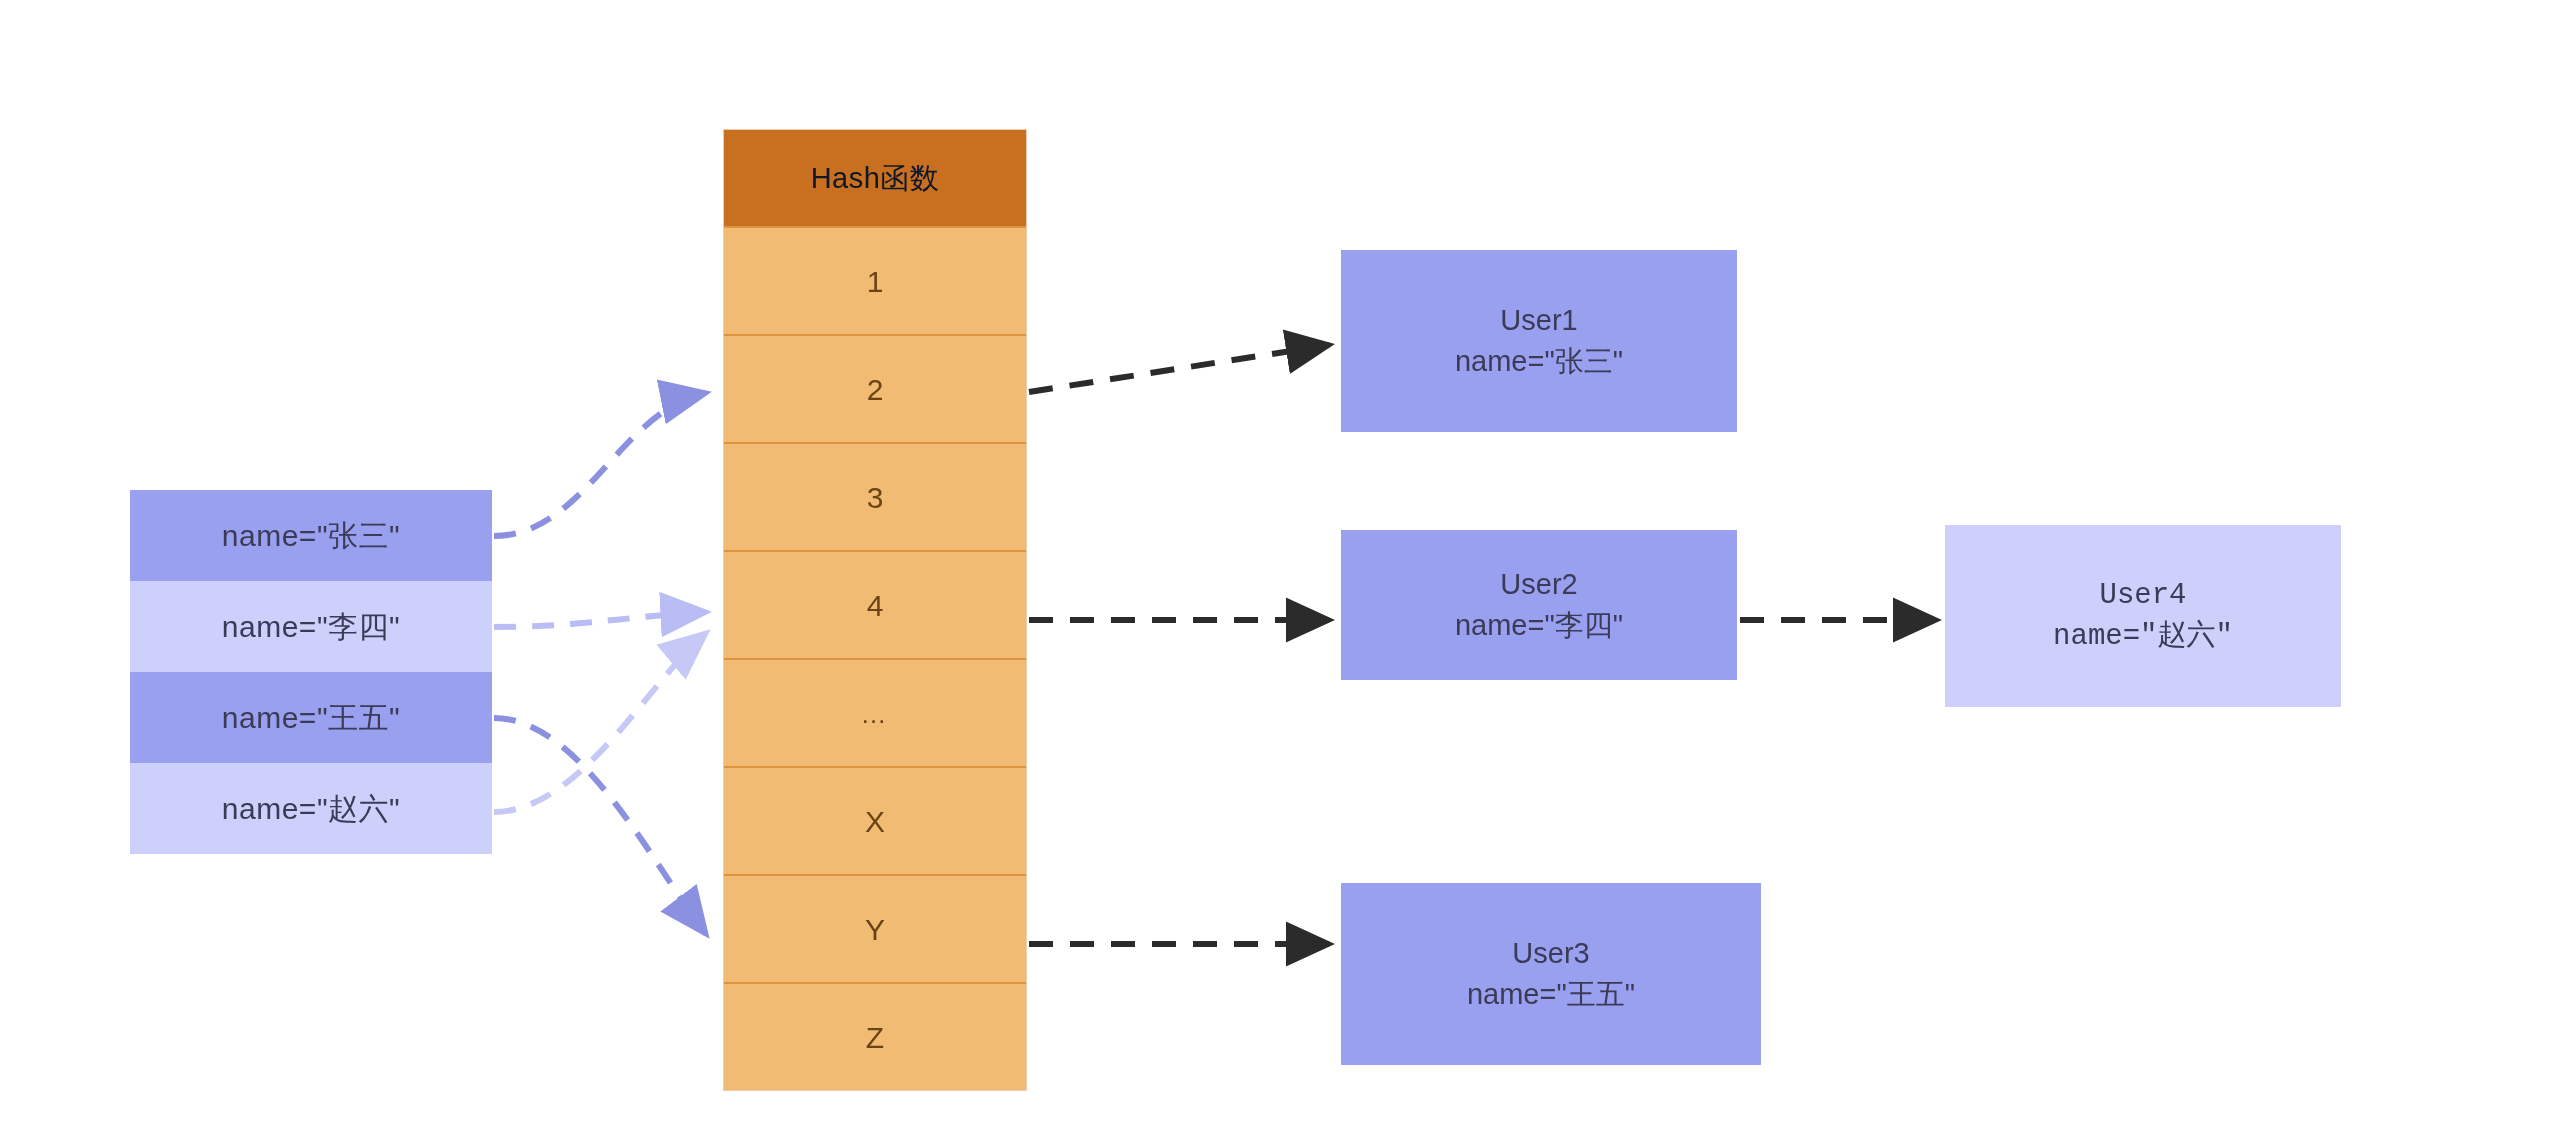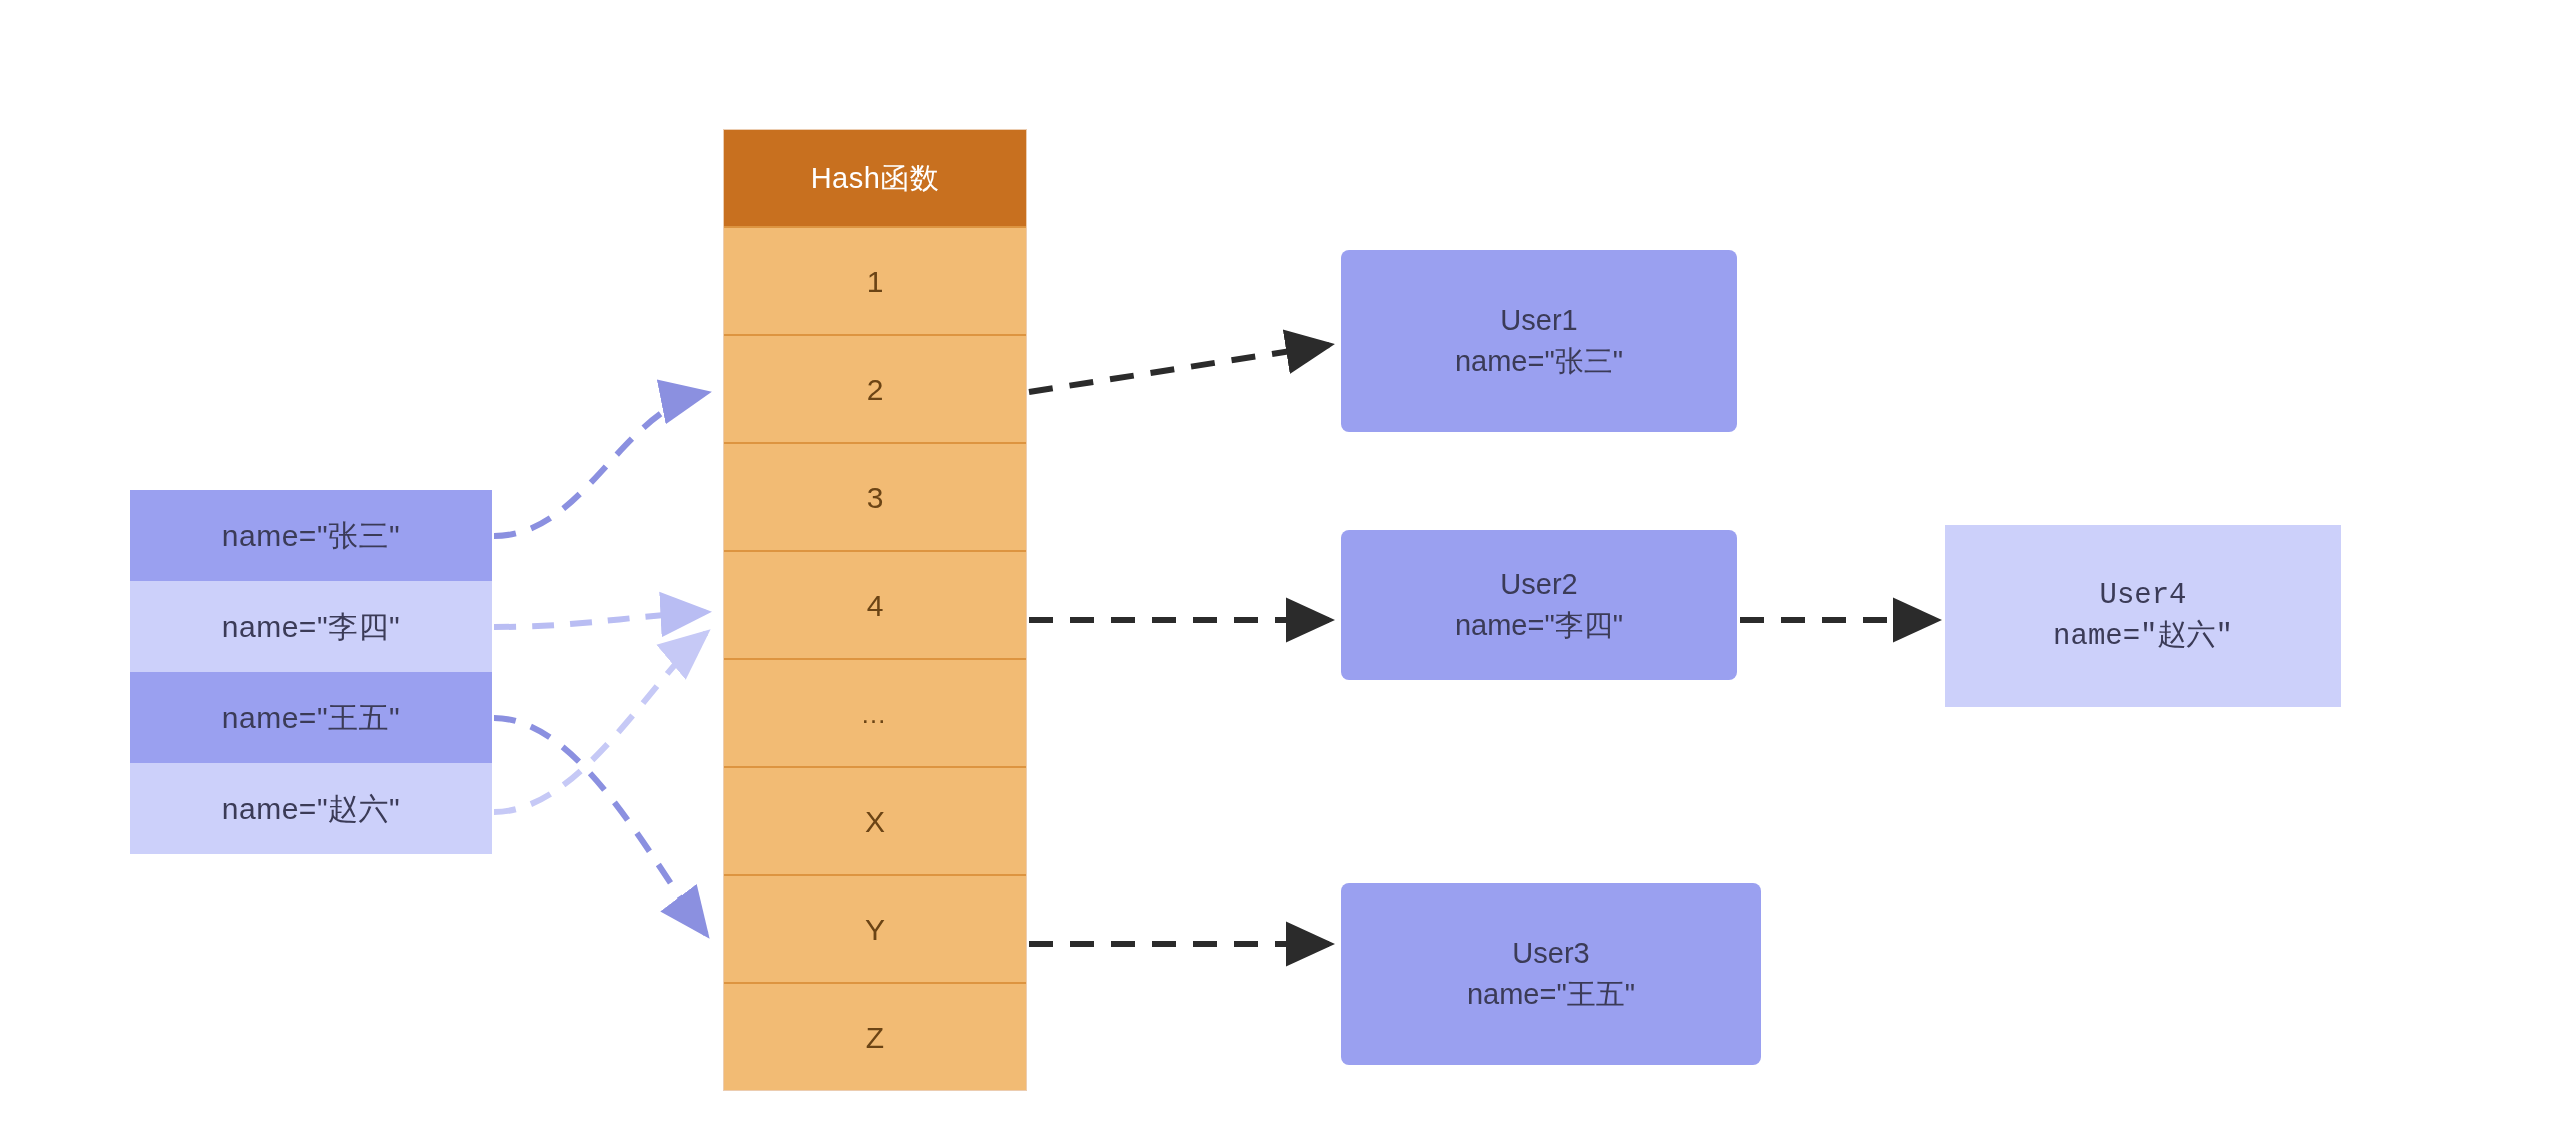--- a/index.html
+++ b/index.html
@@ -51,21 +51,21 @@
     left: 724px;
     top: 130px;
     width: 302px;
     box-shadow: 0 0 0 1px rgba(200,112,31,0.35);
   }
   #hash-header {
     height: 96px;
     line-height: 96px;
     text-align: center;
     background: #c8701f;
-    color: #ffffff;
+    color: #0f172a;
     font-size: 29px;
     letter-spacing: 0.5px;
   }
   .slot {
     height: 108px;
     line-height: 108px;
     text-align: center;
     background: #f2bb74;
     color: #6b4415;
     font-size: 30px;
@@ -83,21 +83,21 @@
     font-size: 29px;
     line-height: 1.42;
     display: flex;
     flex-direction: column;
     align-items: center;
     justify-content: center;
     white-space: nowrap;
   }
   .user-box .u-title { font-size: 29px; }
   .user-box .u-attr  { font-size: 29px; }
-  .fill-strong { background: #9aa0f0; border-radius: 8px; }
+  .fill-strong { background: #9aa0f0; }
   .fill-weak   { background: #ccd0fa; font-family: Liberation Mono, monospace; }
 
   #user-1 { left: 1341px; top: 250px;  width: 396px; height: 182px; }
   #user-2 { left: 1341px; top: 530px;  width: 396px; height: 150px; }
   #user-3 { left: 1341px; top: 855px;  width: 420px; height: 182px; margin-top: 28px; }
   #user-4 { left: 1945px; top: 525px;  width: 396px; height: 182px; }
 </style>
 </head>
 <body>
 

